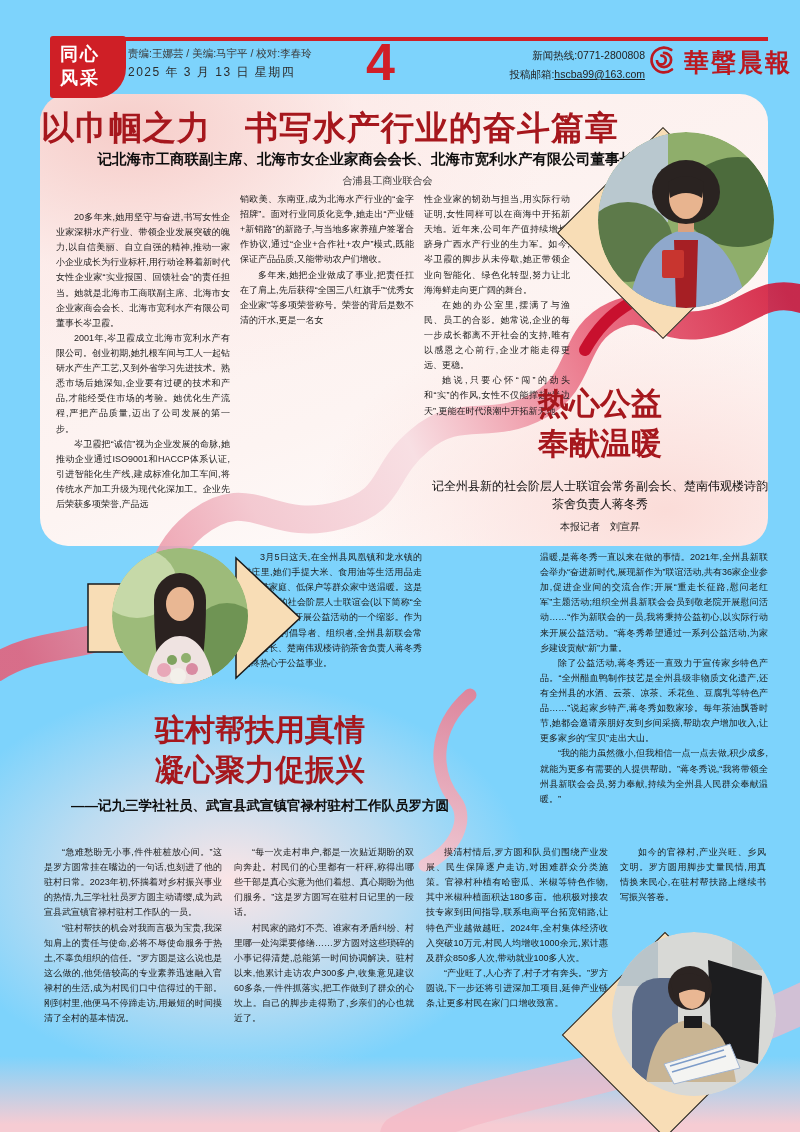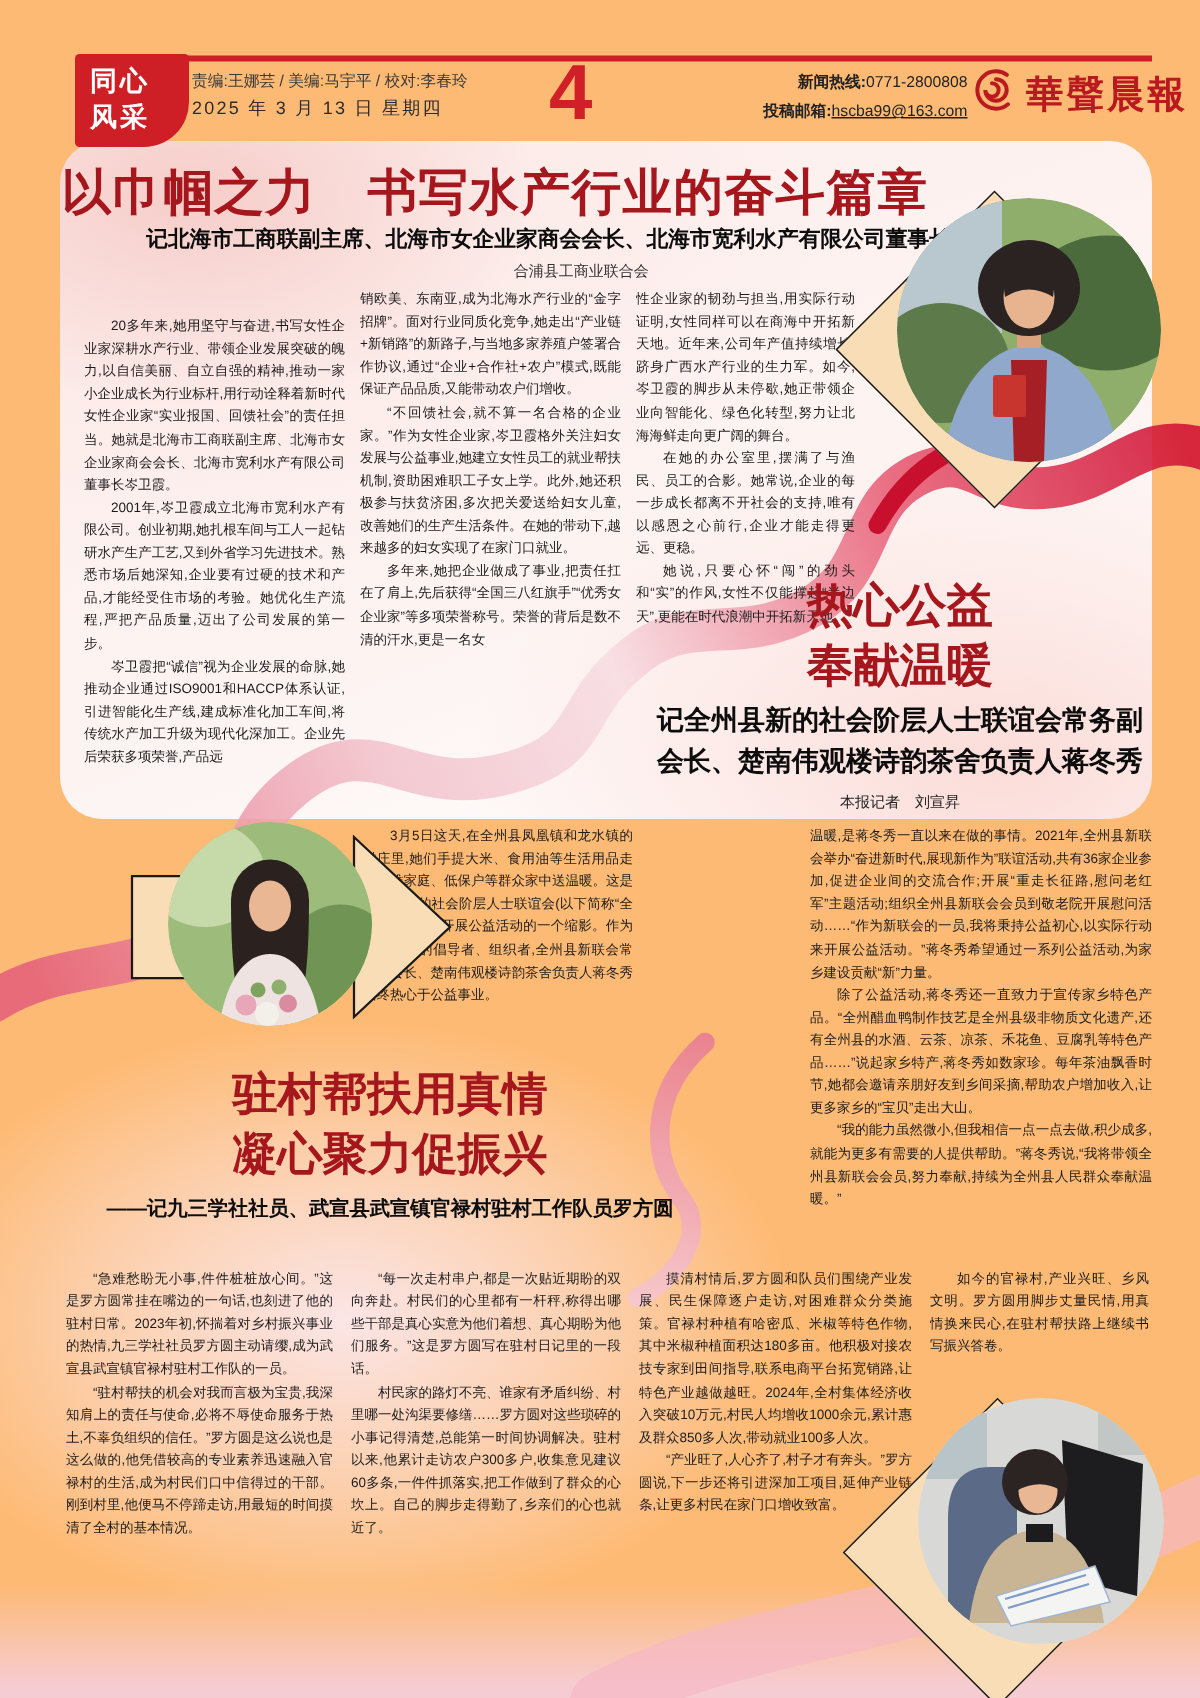--- a/index.html
+++ b/index.html
@@ -1,28 +1,28 @@
 <!DOCTYPE html>
 <html><head>
 <meta charset="utf-8">
 <style>
   html,body{margin:0;padding:0;background:#fff;}
-  #page{position:relative;width:800px;height:1132px;background:#fdba74;overflow:hidden;
+  #page{position:relative;width:800px;height:1132px;background:#7dd3fc;overflow:hidden;
         font-family:"Liberation Sans","DejaVu Sans",sans-serif;color:#1a1a1a;}
   .abs{position:absolute;}
   
   #section-tab{left:50px;top:36px;width:66px;height:56px;background:#cf1f26;color:#fff;
     border-radius:3px 3px 30px 3px;font-weight:700;font-size:18px;line-height:1.35;
     padding:6px 0 0 10px;letter-spacing:2px;z-index:3;}
   #top-rule{left:114px;top:37px;width:654px;height:4px;background:#cf1f26;z-index:3;}
   #edit-line{left:128px;top:47px;font-size:10.5px;color:#3a3a3a;z-index:3;}
   #date-line{left:128px;top:64px;font-size:12px;color:#2c2c2c;letter-spacing:1.5px;z-index:3;}
   #page-number{left:366px;top:32px;font-size:52px;font-weight:800;color:#d01f27;z-index:3;}
   #contact{left:455px;top:46px;width:190px;text-align:right;font-size:10.5px;line-height:1.8;color:#222;z-index:3;}
-  #contact .lbl{font-weight:700;}
+  #contact .lbl{font-weight:400;}
   #contact .mail{text-decoration:underline;}
   #masthead{left:648px;top:44px;display:flex;align-items:center;gap:4px;z-index:3;}
   #masthead .title{font-size:25px;font-weight:900;color:#bb1920;letter-spacing:2px;}
   
   #panel1{left:40px;top:94px;width:728px;height:452px;border-radius:28px;z-index:0;
     background:
       radial-gradient(420px 260px at 12% 8%, #f6cdc9 0%, rgba(252,232,230,.55) 55%, rgba(255,255,255,0) 100%),
       radial-gradient(500px 300px at 86% 92%, #fbdcd8 0%, rgba(255,255,255,0) 70%),
       linear-gradient(160deg,#fceeec 0%,#fdf4f2 60%,#ffffff 100%);}
   #blob-a3{left:-70px;top:680px;width:600px;height:400px;z-index:0;
@@ -37,21 +37,21 @@
   #a1-subtitle{left:75px;top:150px;width:625px;text-align:center;font-size:14.5px;font-weight:700;color:#0d0d0d;z-index:2;}
   #a1-byline{left:75px;top:174px;width:625px;text-align:center;font-size:10px;color:#333;z-index:2;}
   .bodycol{z-index:2;font-size:9px;line-height:1.68;color:#1b1b1b;overflow:hidden;}
   .bodycol p{margin:0;text-indent:2em;text-align:justify;}
   .bodycol p.cont{text-indent:0;}
   #a1-col1{left:56px;top:210px;width:174px;height:350px;}
   #a1-col2{left:240px;top:192px;width:174px;height:350px;}
   #a1-col3{left:424px;top:192px;width:146px;height:350px;}
   #a2-block{left:430px;top:384px;width:340px;text-align:center;z-index:2;}
   #a2-block .h{font-size:31px;line-height:1.3;}
-  #a2-subtitle{margin-top:2px;font-size:18px;font-weight:700;line-height:1.55;color:#0d0d0d;}
+  #a2-subtitle{margin-top:12px;font-size:12px;font-weight:400;line-height:1.55;color:#0d0d0d;}
   #a2-byline{margin-top:6px;font-size:10px;color:#222;}
   #a2-col1{left:242px;top:550px;width:180px;height:158px;}
   #a2-col2{left:540px;top:550px;width:228px;height:342px;}
   #a3-block{left:40px;top:710px;width:440px;text-align:center;z-index:2;}
   #a3-block .h{font-size:30px;line-height:1.32;}
   #a3-subtitle{margin-top:8px;font-size:13.5px;font-weight:700;color:#0d0d0d;text-align:center;}
   #a3-byline{margin-top:5px;font-size:10px;color:#222;}
   #a3-col1{left:44px;top:845px;width:178px;height:268px;}
   #a3-col2{left:234px;top:845px;width:180px;height:268px;}
   #a3-col3{left:426px;top:845px;width:182px;height:268px;}
@@ -122,21 +122,20 @@
   <div class="abs hl" id="a1-headline">以巾帼之力　书写水产行业的奋斗篇章</div>
   <div class="abs" id="a1-subtitle">记北海市工商联副主席、北海市女企业家商会会长、北海市宽利水产有限公司董事长岑卫霞</div>
   <div class="abs" id="a1-byline">合浦县工商业联合会</div>
   <div class="abs bodycol" id="a1-col1">
       <p>20多年来,她用坚守与奋进,书写女性企业家深耕水产行业、带领企业发展突破的魄力,以自信美丽、自立自强的精神,推动一家小企业成长为行业标杆,用行动诠释着新时代女性企业家“实业报国、回馈社会”的责任担当。她就是北海市工商联副主席、北海市女企业家商会会长、北海市宽利水产有限公司董事长岑卫霞。</p>
       <p>2001年,岑卫霞成立北海市宽利水产有限公司。创业初期,她扎根车间与工人一起钻研水产生产工艺,又到外省学习先进技术。熟悉市场后她深知,企业要有过硬的技术和产品,才能经受住市场的考验。她优化生产流程,严把产品质量,迈出了公司发展的第一步。</p>
       <p>岑卫霞把“诚信”视为企业发展的命脉,她推动企业通过ISO9001和HACCP体系认证,引进智能化生产线,建成标准化加工车间,将传统水产加工升级为现代化深加工。企业先后荣获多项荣誉,产品远</p>
     </div>
   <div class="abs bodycol" id="a1-col2">
       <p class="cont">销欧美、东南亚,成为北海水产行业的“金字招牌”。面对行业同质化竞争,她走出“产业链+新销路”的新路子,与当地多家养殖户签署合作协议,通过“企业+合作社+农户”模式,既能保证产品品质,又能带动农户们增收。</p>
-      <p>“不回馈社会,就不算一名合格的企业家。”作为女性企业家,岑卫霞格外关注妇女发展与公益事业,她建立女性员工的就业帮扶机制,资助困难职工子女上学。此外,她还积极参与扶贫济困,多次把关爱送给妇女儿童,改善她们的生产生活条件。在她的带动下,越来越多的妇女实现了在家门口就业。</p>
       <p>多年来,她把企业做成了事业,把责任扛在了肩上,先后获得“全国三八红旗手”“优秀女企业家”等多项荣誉称号。荣誉的背后是数不清的汗水,更是一名女</p>
     </div>
   <div class="abs bodycol" id="a1-col3">
       <p class="cont">性企业家的韧劲与担当,用实际行动证明,女性同样可以在商海中开拓新天地。近年来,公司年产值持续增长,跻身广西水产行业的生力军。如今,岑卫霞的脚步从未停歇,她正带领企业向智能化、绿色化转型,努力让北海海鲜走向更广阔的舞台。</p>
       <p>在她的办公室里,摆满了与渔民、员工的合影。她常说,企业的每一步成长都离不开社会的支持,唯有以感恩之心前行,企业才能走得更远、更稳。</p>
       <p>她说,只要心怀“闯”的劲头和“实”的作风,女性不仅能撑起“半边天”,更能在时代浪潮中开拓新天地。</p>
     </div>
 
   <div class="abs diamond" id="ph1-diamond"></div>
   <div class="abs photo" id="ph1">

